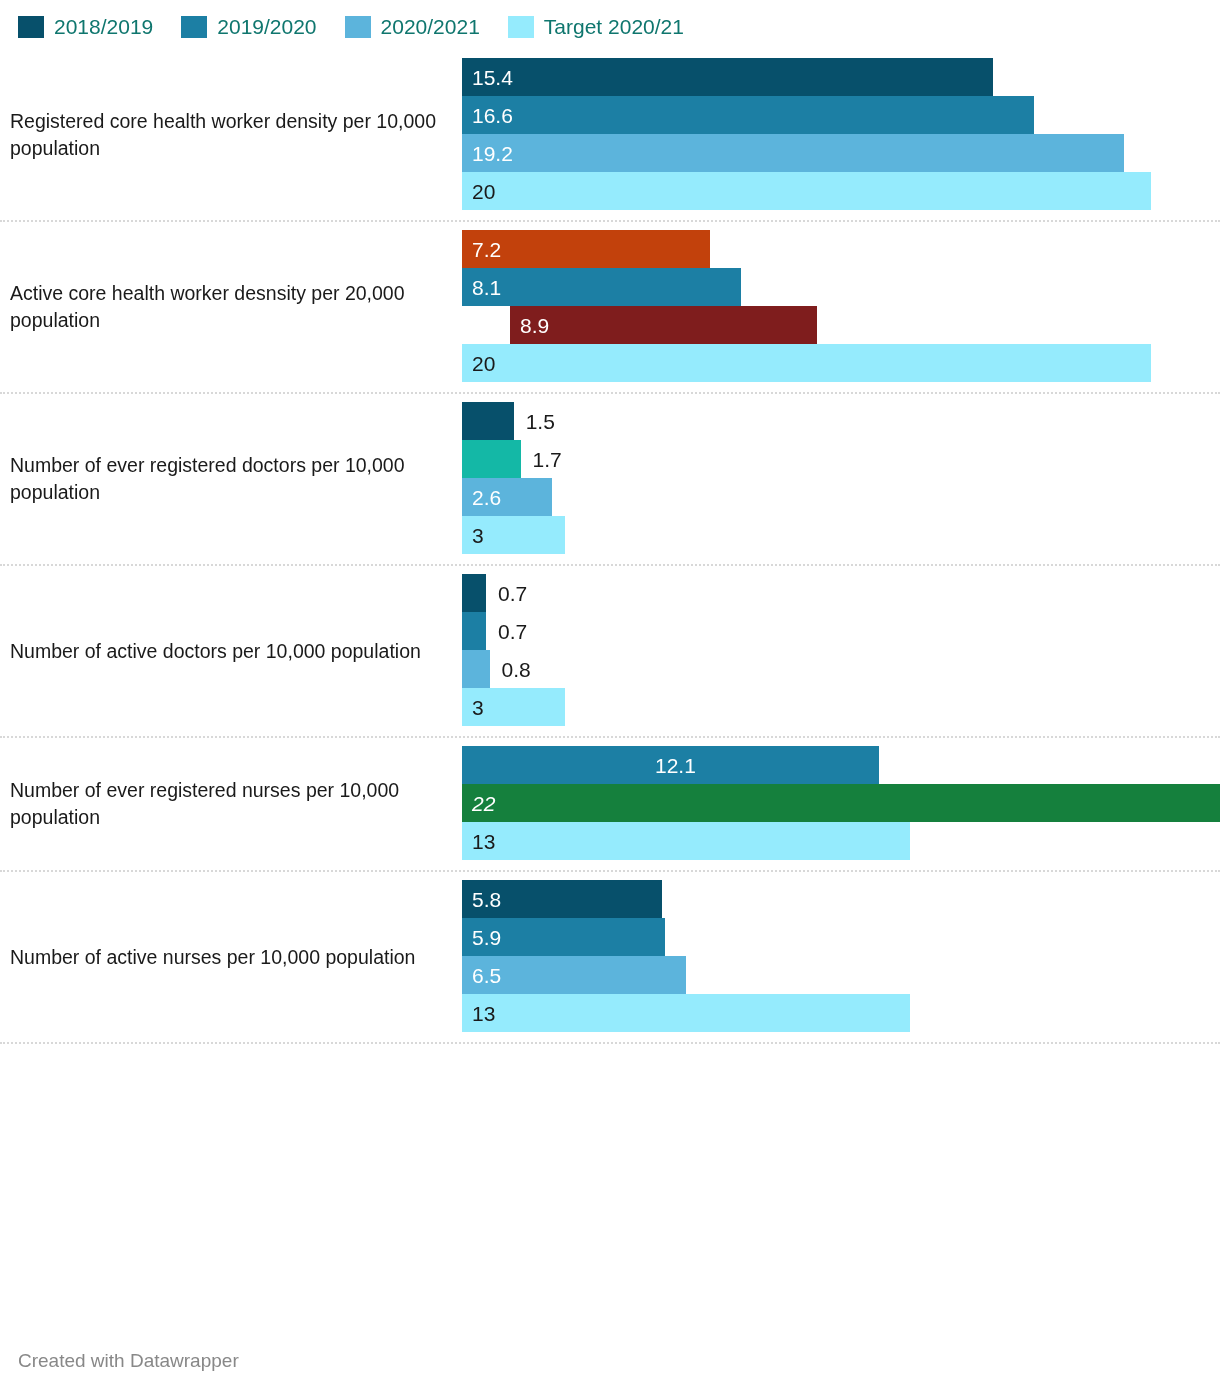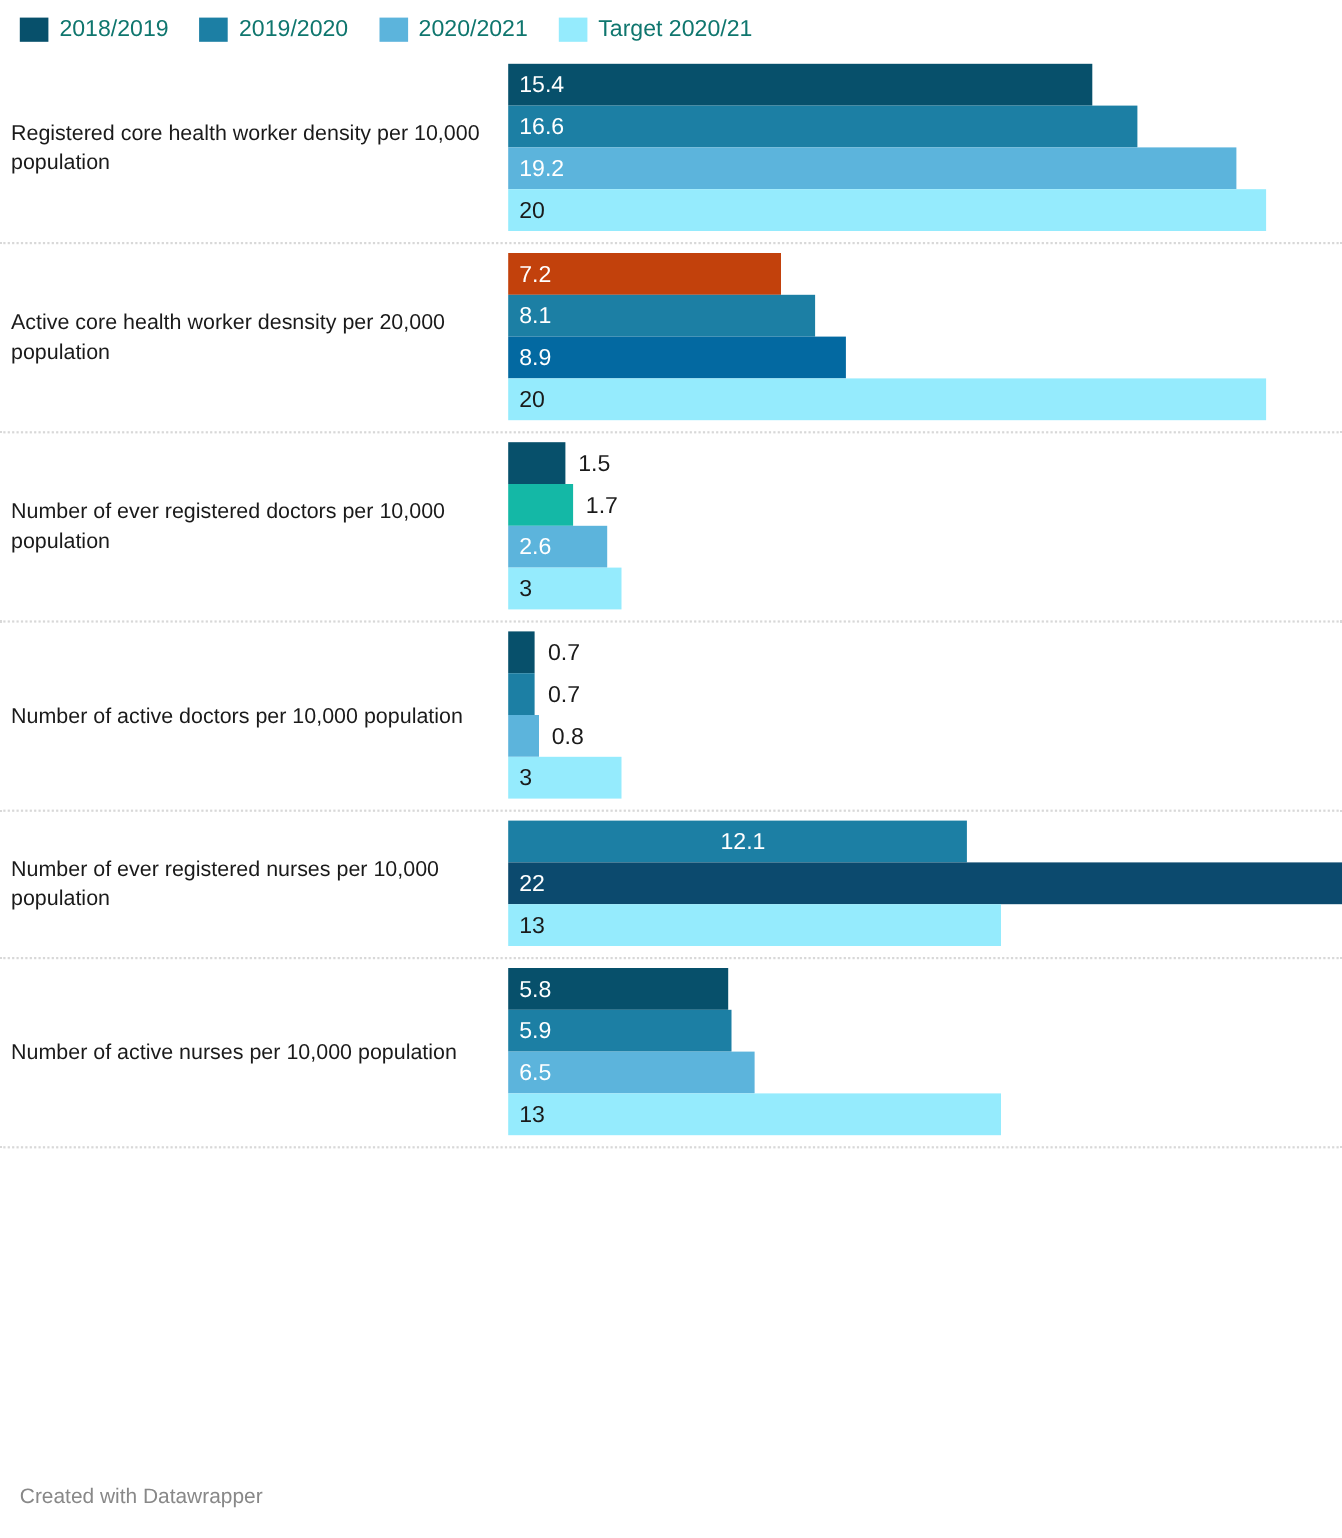--- a/index.html
+++ b/index.html
@@ -167,21 +167,21 @@
           <div class="bar" style="background: #c2410c; width: 32.7273%;">
             <span class="bar-value inside">7.2</span>
           </div>
         </div>
         <div class="bar-track">
           <div class="bar" style="background: rgb(28, 127, 164); width: 36.8182%;">
             <span class="bar-value inside">8.1</span>
           </div>
         </div>
         <div class="bar-track">
-          <div class="bar" style="background: #0369a1; width: 40.4545%;">
+          <div class="bar" style="background: #7f1d1d; width: 40.4545%; margin-left: 48px;">
             <span class="bar-value inside">8.9</span>
           </div>
         </div>
         <div class="bar-track">
           <div class="bar" style="background: rgb(149, 235, 253); width: 90.9091%;">
             <span class="bar-value inside inside-dark">20</span>
           </div>
         </div>
       </div>
     </div>
@@ -237,21 +237,21 @@
     </div>
     <div class="row">
       <div class="row-label">Number of ever registered nurses per 10,000 population</div>
       <div class="row-bars">
         <div class="bar-track">
           <div class="bar" style="background: rgb(28, 127, 164); width: 55%; justify-content: center;">
             <span class="bar-value inside">12.1</span>
           </div>
         </div>
         <div class="bar-track">
-          <div class="bar" style="background: #0c4a6e; width: 100%;">
+          <div class="bar" style="background: #15803d; width: 100%; font-style: italic;">
             <span class="bar-value inside">22</span>
           </div>
         </div>
         <div class="bar-track">
           <div class="bar" style="background: rgb(149, 235, 253); width: 59.0909%;">
             <span class="bar-value inside inside-dark">13</span>
           </div>
         </div>
       </div>
     </div>

